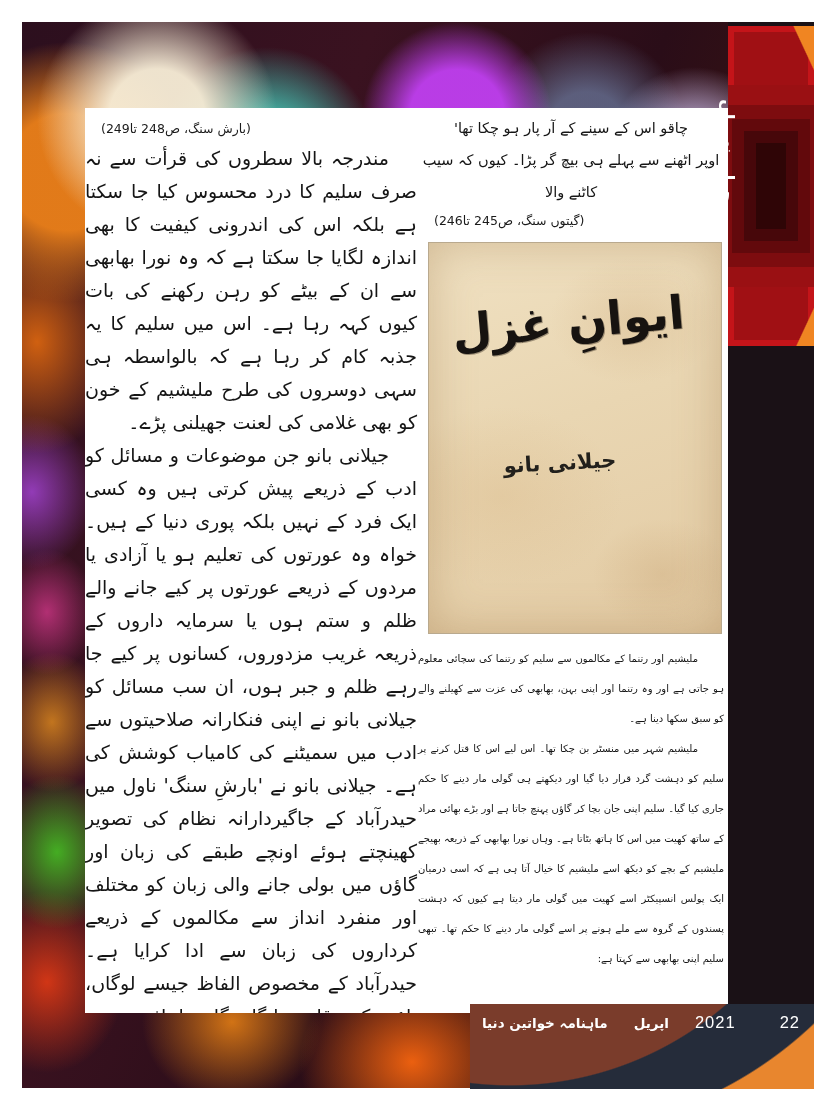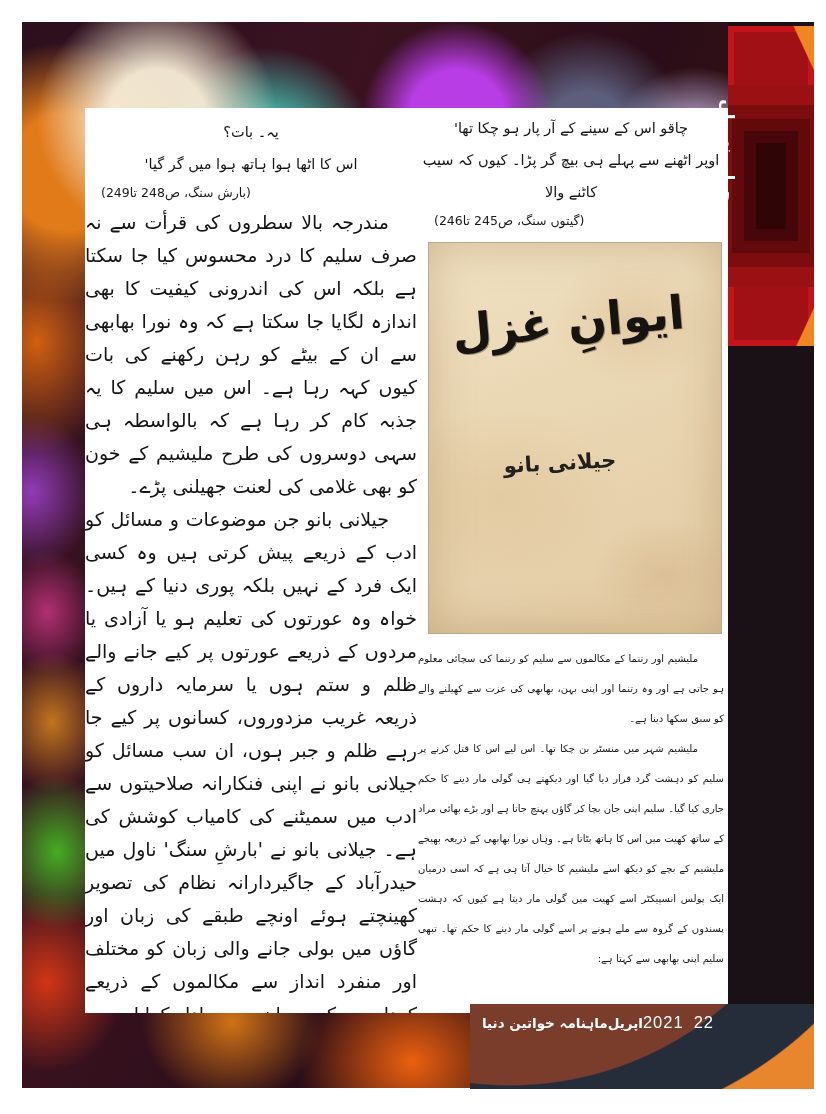--- a/index.html
+++ b/index.html
@@ -81,25 +81,25 @@
   
   .footer { position:absolute; left:470px; top:1004px; width:344px; height:85px;
     overflow:hidden;
     background:
       radial-gradient(circle 330px at 40px -248px, #7a3c2b 0 99.6%, rgba(122,60,43,0) 100%),
       radial-gradient(circle 398px at 70px -268px, #252c3a 0 99.6%, rgba(37,44,58,0) 100%),
       radial-gradient(circle 470px at 100px -285px, #e8862e 0 99.6%, rgba(232,134,46,0) 100%),
       radial-gradient(circle 150px at 344px -40px, #252c3a 0 99%, rgba(37,44,58,0) 100%),
       linear-gradient(#8a4a33, #7e4129); }
   .footer-row { position:relative; display:flex; direction:ltr; align-items:baseline;
-    padding:9px 0 0 12px; color:#ffffff; }
+    gap:26px; padding:9px 0 0 12px; color:#ffffff; }
   .footer-row .u { direction:rtl; font-size:13.5px; font-weight:bold; }
   .footer-row .n { font-size:16.5px; font-weight:normal; letter-spacing:1px;
     font-family:"Liberation Sans", sans-serif; }
-  .footer-row .pagenum { margin-left:10px; }
+  .footer-row .pagenum { margin-left:18px; }
 </style>
 </head>
 <body>
 
 <div class="canvas">
 
   <div class="bokeh"></div>
 
   <div class="dark-band"></div>
 
@@ -123,24 +123,20 @@
         <div class="book-title">ایوانِ غزل</div>
         <div class="book-author">جیلانی بانو</div>
       </div>
 
       <p class="body indent">ملیشیم اور رتنما کے مکالموں سے سلیم کو رتنما کی سچائی معلوم ہو جاتی ہے اور وہ رتنما اور اپنی بہن، بھابھی کی عزت سے کھیلنے والے کو سبق سکھا دینا ہے۔</p>
       <p class="body indent">ملیشیم شہر میں منسٹر بن چکا تھا۔ اس لیے اس کا قتل کرنے پر سلیم کو دہشت گرد قرار دیا گیا اور دیکھتے ہی گولی مار دینے کا حکم جاری کیا گیا۔ سلیم اپنی جان بچا کر گاؤں پہنچ جاتا ہے اور بڑے بھائی مراد کے ساتھ کھیت میں اس کا ہاتھ بٹاتا ہے۔ وہاں نورا بھابھی کے ذریعہ بھیجے ملیشیم کے بچے کو دیکھ اسے ملیشیم کا خیال آتا ہی ہے کہ اسی درمیان ایک پولس انسپیکٹر اسے کھیت میں گولی مار دیتا ہے کیوں کہ دہشت پسندوں کے گروہ سے ملے ہونے پر اسے گولی مار دینے کا حکم تھا۔ تبھی سلیم اپنی بھابھی سے کہتا ہے:</p>
 
     </div>
 
     <div class="col-left urdu">
-      <div class="opening-quote">
-        <div>یہ۔ بات؟</div>
-        <div>اس کا اٹھا ہوا ہاتھ ہوا میں گر گیا'</div>
-      </div>
       <div class="citation">(بارش سنگ، ص248 تا249)</div>
 
       <p class="body indent">مندرجہ بالا سطروں کی قرأت سے نہ صرف سلیم کا درد محسوس کیا جا سکتا ہے بلکہ اس کی اندرونی کیفیت کا بھی اندازہ لگایا جا سکتا ہے کہ وہ نورا بھابھی سے ان کے بیٹے کو رہن رکھنے کی بات کیوں کہہ رہا ہے۔ اس میں سلیم کا یہ جذبہ کام کر رہا ہے کہ بالواسطہ ہی سہی دوسروں کی طرح ملیشیم کے خون کو بھی غلامی کی لعنت جھیلنی پڑے۔</p>
       <p class="body indent">جیلانی بانو جن موضوعات و مسائل کو ادب کے ذریعے پیش کرتی ہیں وہ کسی ایک فرد کے نہیں بلکہ پوری دنیا کے ہیں۔ خواہ وہ عورتوں کی تعلیم ہو یا آزادی یا مردوں کے ذریعے عورتوں پر کیے جانے والے ظلم و ستم ہوں یا سرمایہ داروں کے ذریعہ غریب مزدوروں، کسانوں پر کیے جا رہے ظلم و جبر ہوں، ان سب مسائل کو جیلانی بانو نے اپنی فنکارانہ صلاحیتوں سے ادب میں سمیٹنے کی کامیاب کوشش کی ہے۔ جیلانی بانو نے 'بارشِ سنگ' ناول میں حیدرآباد کے جاگیردارانہ نظام کی تصویر کھینچتے ہوئے اونچے طبقے کی زبان اور گاؤں میں بولی جانے والی زبان کو مختلف اور منفرد انداز سے مکالموں کے ذریعے کرداروں کی زبان سے ادا کرایا ہے۔ حیدرآباد کے مخصوص الفاظ جیسے لوگاں، باؤ، نکو، قارو، انگار گلو، اجاڑ صورت وغیرہ سے قارئین کو متعارف کرایا ہے۔ اس کے علاوہ شادی میں گائے جانے والے گیتوں کے استعمال سے زبان و بیان کے حسن میں اضافہ کیا ہے۔ اس طرح جیلانی بانو کے ناولوں کی یہ حیثیت بھی سامنے آتی ہے کہ ان کے ذریعے متعلقہ عہد کے تاریخی، سیاسی اور سماجی حقائق کو مرتب کیا جا سکتا ہے۔</p>
 
     </div>
   </div>
 
   <div class="footer">
     <div class="footer-row">

